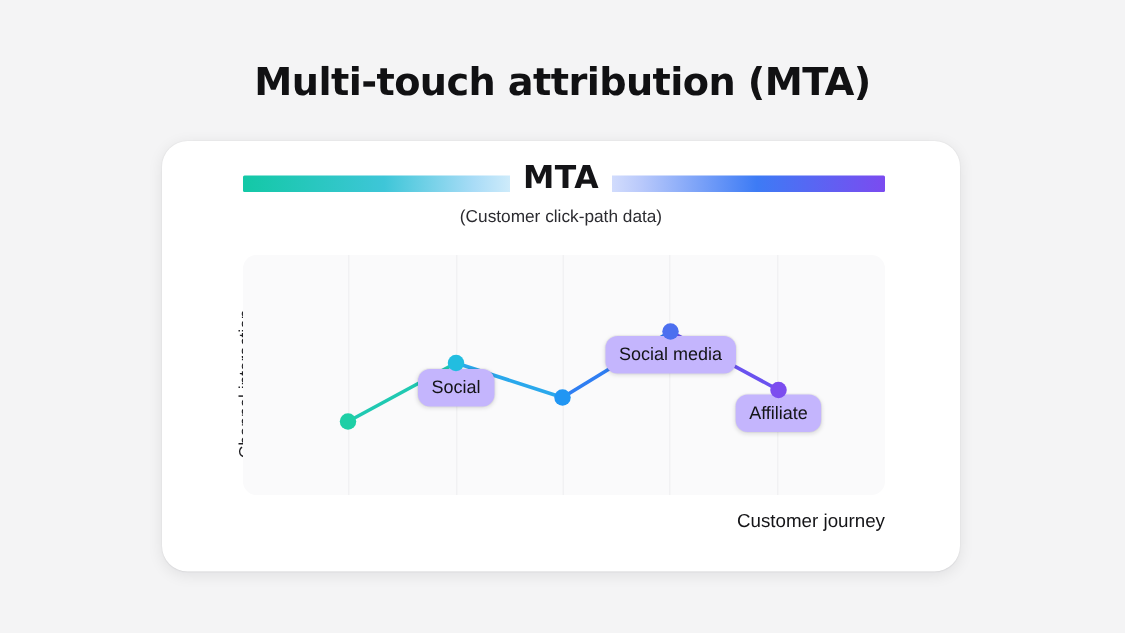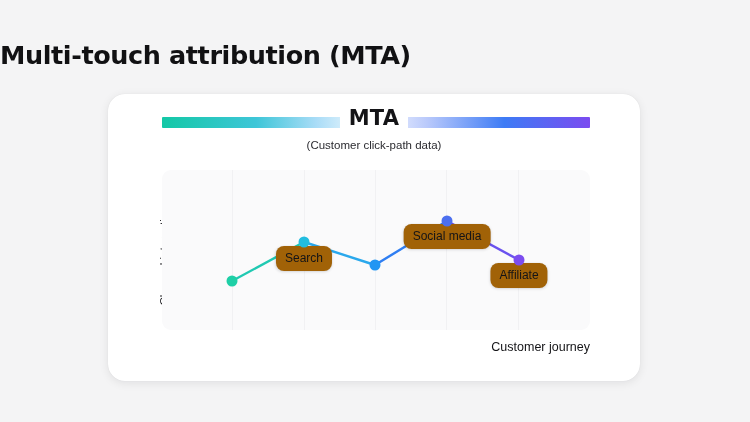--- a/index.html
+++ b/index.html
@@ -13,20 +13,21 @@
     font-family: "DejaVu Sans", sans-serif;
     overflow: hidden;
     position: relative;
   }
 
   #page-title {
     position: absolute;
     left: 0;
     top: 40px;
     width: 750px;
+    text-align: center;
     font-size: 25.5px;
     font-weight: 800;
     letter-spacing: -0.4px;
     color: #111113;
     font-family: "DejaVu Sans", sans-serif;
   }
 
   #card {
     position: absolute;
     left: 108px;
@@ -120,21 +121,21 @@
   .node-dot {
     position: absolute;
     width: 11px;
     height: 11px;
     border-radius: 50%;
     transform: translate(-50%, -50%);
   }
   .node-pill {
     position: absolute;
     transform: translate(-50%, 0);
-    background: #a16207;
+    background: #c4b5fd;
     border-radius: 8px;
     padding: 5px 9px 6px 9px;
     font-size: 12px;
     color: #141417;
     white-space: nowrap;
     box-shadow: 0 1px 3px rgba(17,17,20,0.13), 0 0 0 0.6px rgba(17,17,20,0.045);
     font-family: "Liberation Sans", sans-serif;
   }
 </style>
 </head>
@@ -166,21 +167,21 @@
 
   <svg id="line-layer" width="532" height="287" style="position:absolute;left:0;top:0;pointer-events:none;">
       <line x1="124" y1="187" x2="196" y2="148" stroke="#20c9b2" stroke-width="2.4" stroke-linecap="round"></line>
       <line x1="196" y1="148" x2="267" y2="171" stroke="#2aa8ec" stroke-width="2.4" stroke-linecap="round"></line>
       <line x1="267" y1="171" x2="339" y2="127" stroke="#2f7ef2" stroke-width="2.4" stroke-linecap="round"></line>
       <line x1="339" y1="127" x2="411" y2="166" stroke="#6a52ef" stroke-width="2.4" stroke-linecap="round"></line>
     </svg>
 
   <div id="node-layer">
       <div class="node-dot" style="left: 124px; top: 187px; background: rgb(30, 207, 166);"></div>
-      <div class="node-pill" style="left: 196px; top: 152px;">Search</div>
+      <div class="node-pill" style="left: 196px; top: 152px;">Social</div>
       <div class="node-dot" style="left: 196px; top: 148px; background: rgb(34, 189, 224);"></div>
       <div class="node-dot" style="left: 267px; top: 171px; background: rgb(33, 150, 243);"></div>
       <div class="node-pill" style="left: 339px; top: 130px;">Social media</div>
       <div class="node-dot" style="left: 339px; top: 127px; background: rgb(76, 111, 239);"></div>
       <div class="node-pill" style="left: 411px; top: 169px;">Affiliate</div>
       <div class="node-dot" style="left: 411px; top: 166px; background: rgb(124, 77, 239);"></div>
     </div>
 
   <div id="x-axis-label">Customer journey</div>
 </div>

